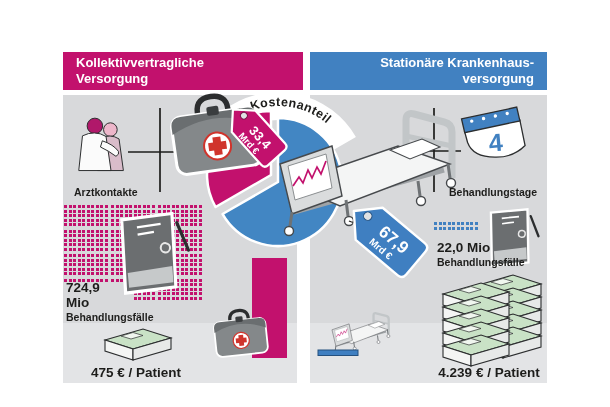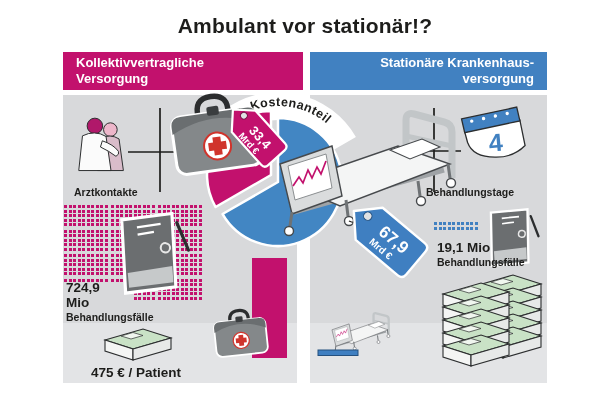--- a/index.html
+++ b/index.html
@@ -24,21 +24,20 @@
   .lab{font-size:10.5px;font-weight:bold;line-height:12px;}
   #strip{left:196px;top:358px;width:198px;height:25px;background:#fff;z-index:3;
          display:flex;align-items:center;justify-content:center;font-size:12px;font-weight:bold;}
   svg text{font-family:"Liberation Sans",sans-serif;font-weight:bold;}
 </style>
 </head>
 <body>
 
 <div id="stage">
 
-  <div id="title" class="abs">Ambulant vor stationär!?</div>
 
   <div id="hdrR" class="abs hdr">
     <span>Stationäre Krankenhaus-</span>
     <span>versorgung</span>
   </div>
   <div id="hdrL" class="abs hdr">
     <span>Kollektivvertragliche</span>
     <span>Versorgung</span>
   </div>
 
@@ -735,20 +734,21 @@
   </svg>
 
   <div class="abs txt lab" style="left:74px;top:186px;">Arztkontakte</div>
 
   <div class="abs txt val" style="left:66px;top:281px;">724,9</div>
   <div class="abs txt val" style="left:66px;top:296px;">Mio</div>
   <div class="abs txt lab" style="left:66px;top:311px;">Behandlungsfälle</div>
 
   <div class="abs txt val" style="left:66px;top:366px;width:140px;text-align:center;">475 € / Patient</div>
 
-  <div class="abs txt lab" style="left:400px;top:186px;width:140px;text-align:center;">Behandlungstage</div>
-
-  <div class="abs txt val" style="left:437px;top:241px;">19,1 Mio</div>
+  <div class="abs txt lab" style="left:423px;top:186px;width:140px;text-align:center;">Behandlungstage</div>
+
+  <div class="abs txt val" style="left:437px;top:241px;">22,0 Mio</div>
   <div class="abs txt lab" style="left:437px;top:256px;">Behandlungsfälle</div>
 
+  <div class="abs txt val" style="left:419px;top:366px;width:140px;text-align:center;">4.239 € / Patient</div>
 
 
 </div>
 
 </body></html>

